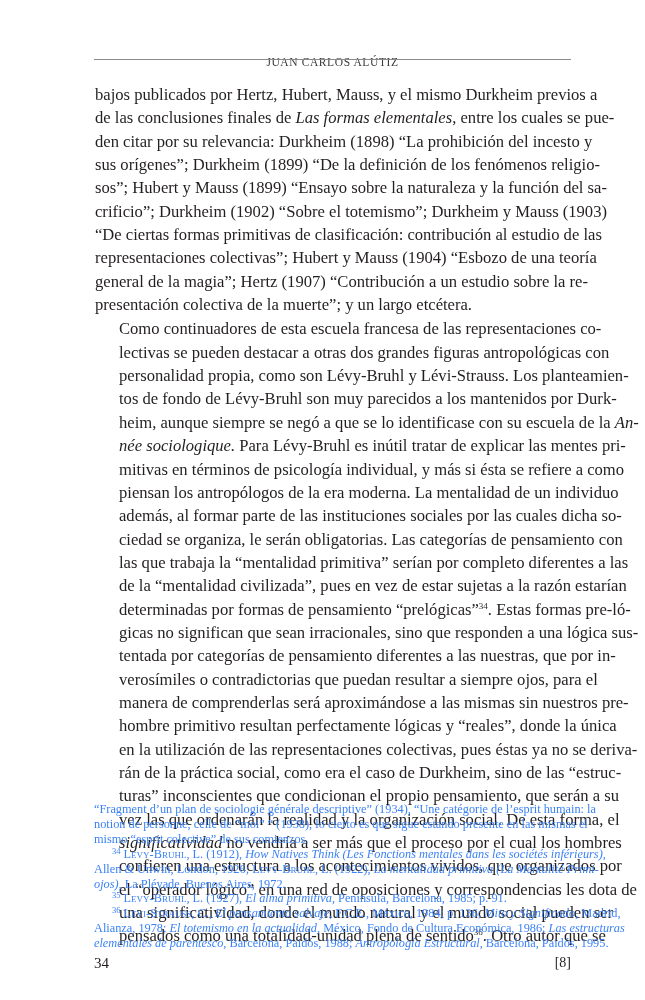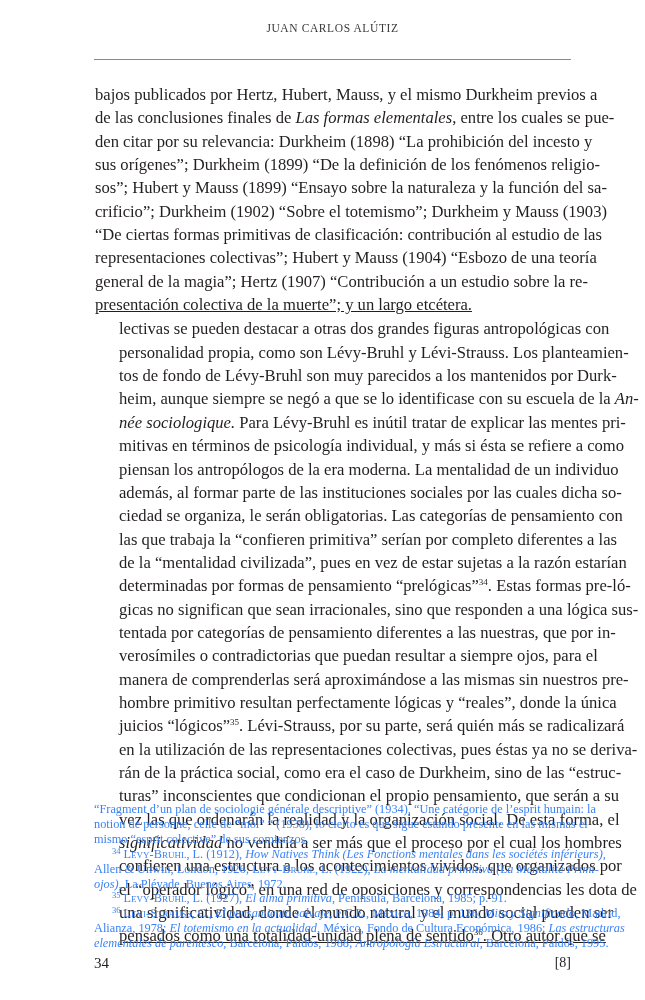--- a/index.html
+++ b/index.html
@@ -1,23 +1,23 @@
 <!DOCTYPE html>
 <html><head>
 <meta charset="utf-8">
 <style>
   html, body { margin: 0; padding: 0; background: #ffffff; }
   body { width: 645px; height: 1000px; position: relative; overflow: hidden; color: #231f20; font-family: "Liberation Serif", "DejaVu Serif", serif; }
-  .running-head { position: absolute; left: 94px; width: 477px; top: 22px; text-align: center; font-size: 11.5px; letter-spacing: 0.6px; color: #3a3a3a; }
+  .running-head { position: absolute; left: 94px; width: 477px; top: 56px; text-align: center; font-size: 11.5px; letter-spacing: 0.6px; color: #3a3a3a; }
   .head-rule { position: absolute; left: 94px; width: 477px; top: 59px; height: 0; border-top: 1px solid #8a8a8a; }
   .body-text { position: absolute; left: 94px; width: 477px; top: 82px; font-size: 16.6px; line-height: 23.35px; text-align: justify; hyphens: manual; }
   .body-text p { margin: 1px; }
   .body-text p.indent { text-indent: 24px; }
   .line { display: block; text-align: justify; text-align-last: justify; white-space: nowrap; }
-  .line.last { text-align-last: left; text-decoration: underline; }
+  .line.last { text-align-last: left; }
   sup.fn { font-size: 9px; vertical-align: 6px; line-height: 0; }
   .notes { position: absolute; left: 94px; width: 477px; top: 802px; font-size: 12.3px; line-height: 14.9px; color: #3b82f6; }
   .notes .nline { display: block; white-space: nowrap; text-align: justify; text-align-last: justify; }
   .notes .nline.last { text-align-last: left; }
   .notes .nline.indent { padding-left: 18px; }
   .sc { font-variant: small-caps; }
   .notes sup { font-size: 8.5px; vertical-align: 4px; line-height: 0; }
   .folio-left { position: absolute; left: 94px; top: 955px; font-size: 15px; }
   .folio-right { position: absolute; right: 74px; top: 955px; font-size: 14px; }
 </style>
@@ -34,38 +34,38 @@
       <span class="line">den citar por su relevancia: Durkheim (1898) “La prohibición del incesto y</span>
       <span class="line">sus orígenes”; Durkheim (1899) “De la definición de los fenómenos religio-</span>
       <span class="line">sos”; Hubert y Mauss (1899) “Ensayo sobre la naturaleza y la función del sa-</span>
       <span class="line">crificio”; Durkheim (1902) “Sobre el totemismo”; Durkheim y Mauss (1903)</span>
       <span class="line">“De ciertas formas primitivas de clasificación: contribución al estudio de las</span>
       <span class="line">representaciones colectivas”; Hubert y Mauss (1904) “Esbozo de una teoría</span>
       <span class="line">general de la magia”; Hertz (1907) “Contribución a un estudio sobre la re-</span>
       <span class="line last">presentación colectiva de la muerte”; y un largo etcétera.</span>
     </p>
   <p id="p2" class="indent">
+      <span class="line">Como continuadores de esta escuela francesa de las representaciones co-</span>
       <span class="line">lectivas se pueden destacar a otras dos grandes figuras antropológicas con</span>
       <span class="line">personalidad propia, como son Lévy-Bruhl y Lévi-Strauss. Los planteamien-</span>
       <span class="line">tos de fondo de Lévy-Bruhl son muy parecidos a los mantenidos por Durk-</span>
       <span class="line">heim, aunque siempre se negó a que se lo identificase con su escuela de la <em>An-</em></span>
       <span class="line"><em>née sociologique.</em> Para Lévy-Bruhl es inútil tratar de explicar las mentes pri-</span>
       <span class="line">mitivas en términos de psicología individual, y más si ésta se refiere a como</span>
       <span class="line">piensan los antropólogos de la era moderna. La mentalidad de un individuo</span>
       <span class="line">además, al formar parte de las instituciones sociales por las cuales dicha so-</span>
       <span class="line">ciedad se organiza, le serán obligatorias. Las categorías de pensamiento con</span>
-      <span class="line">las que trabaja la “confieren primitiva” serían por completo diferentes a las</span>
+      <span class="line">las que trabaja la “mentalidad primitiva” serían por completo diferentes a las</span>
       <span class="line">de la “mentalidad civilizada”, pues en vez de estar sujetas a la razón estarían</span>
       <span class="line">determinadas por formas de pensamiento “prelógicas”<sup class="fn">34</sup>. Estas formas pre-ló-</span>
       <span class="line">gicas no significan que sean irracionales, sino que responden a una lógica sus-</span>
       <span class="line">tentada por categorías de pensamiento diferentes a las nuestras, que por in-</span>
       <span class="line">verosímiles o contradictorias que puedan resultar a siempre ojos, para el</span>
       <span class="line">manera de comprenderlas será aproximándose a las mismas sin nuestros pre-</span>
       <span class="line">hombre primitivo resultan perfectamente lógicas y “reales”, donde la única</span>
-      <span class="line">juicios “lógicos”<sup class="fn">35</sup>. Lévi-Strauss, por su parte, será quién más se radicalizará</span>
       <span class="line">en la utilización de las representaciones colectivas, pues éstas ya no se deriva-</span>
       <span class="line">rán de la práctica social, como era el caso de Durkheim, sino de las “estruc-</span>
       <span class="line">turas” inconscientes que condicionan el propio pensamiento, que serán a su</span>
       <span class="line">vez las que ordenarán la realidad y la organización social. De esta forma, el</span>
       <span class="line"><em>significatividad</em> no vendría a ser más que el proceso por el cual los hombres</span>
       <span class="line">confieren una estructura a los acontecimientos vividos, que organizados por</span>
       <span class="line">el “operador lógico” en una red de oposiciones y correspondencias les dota de</span>
       <span class="line">una significatividad, donde el mundo natural y el mundo social pueden ser</span>
       <span class="line last">pensados como una totalidad-unidad plena de sentido<sup class="fn">36</sup>. Otro autor que se</span>
     </p>

